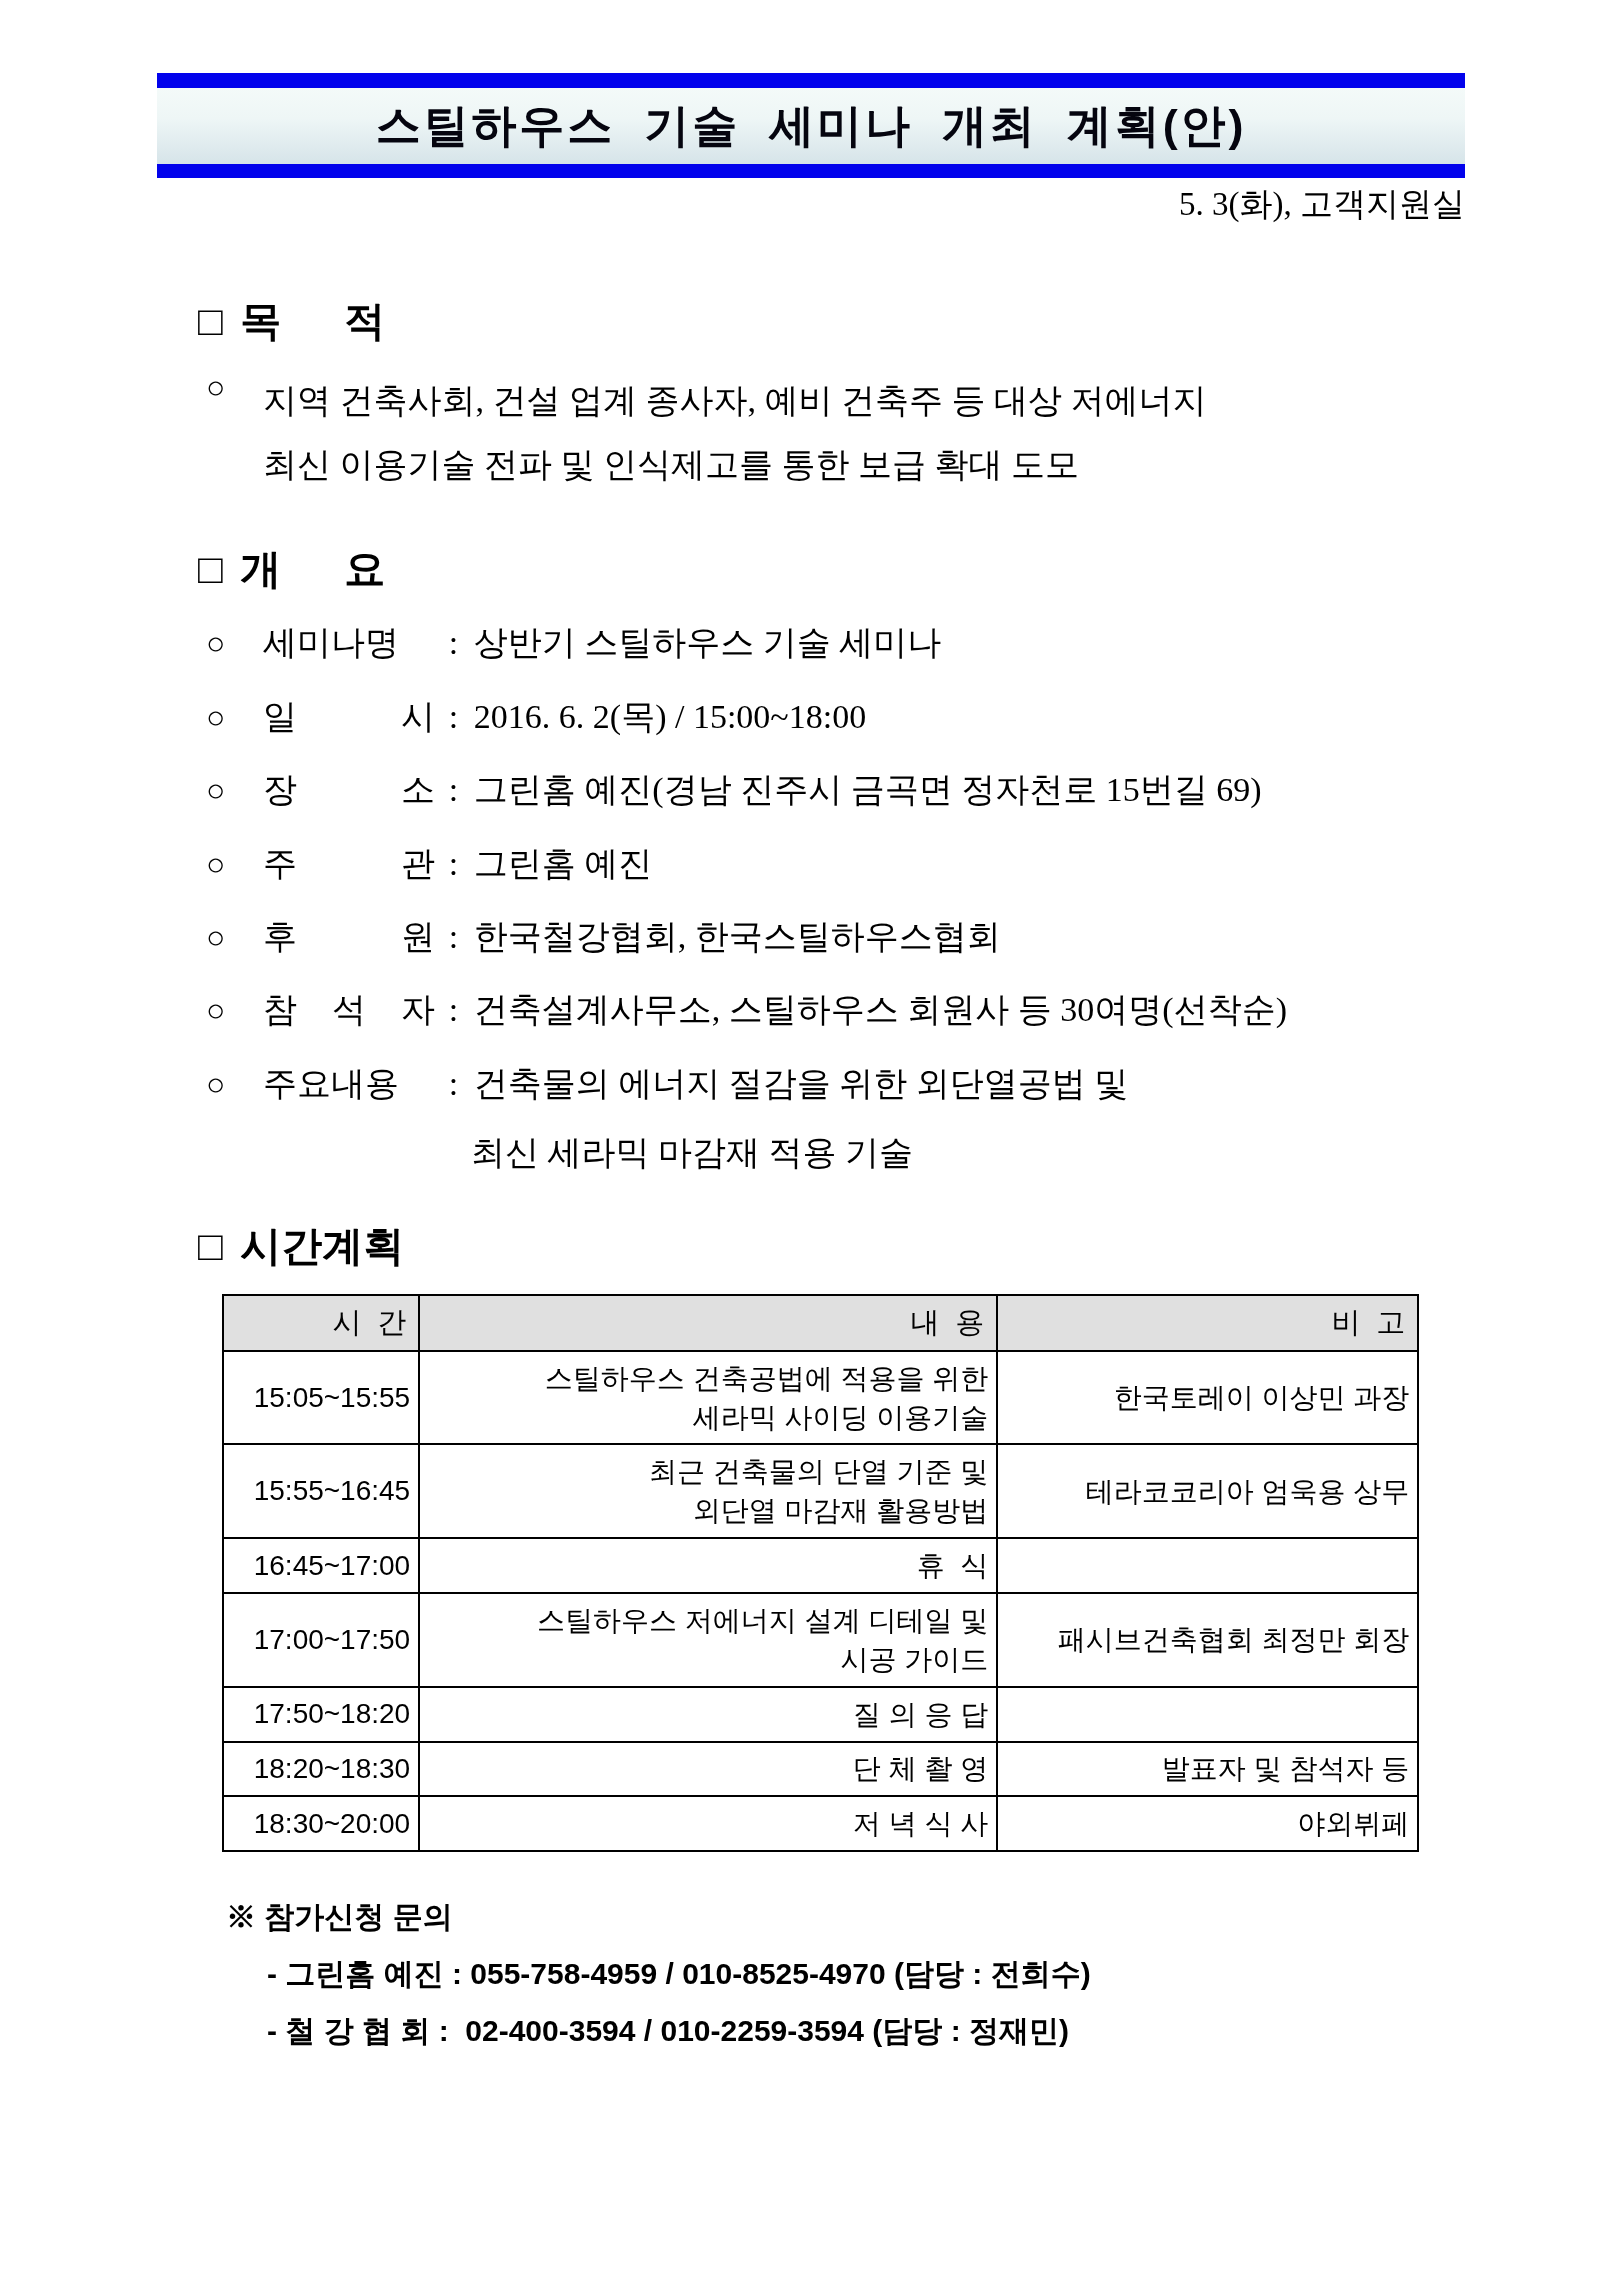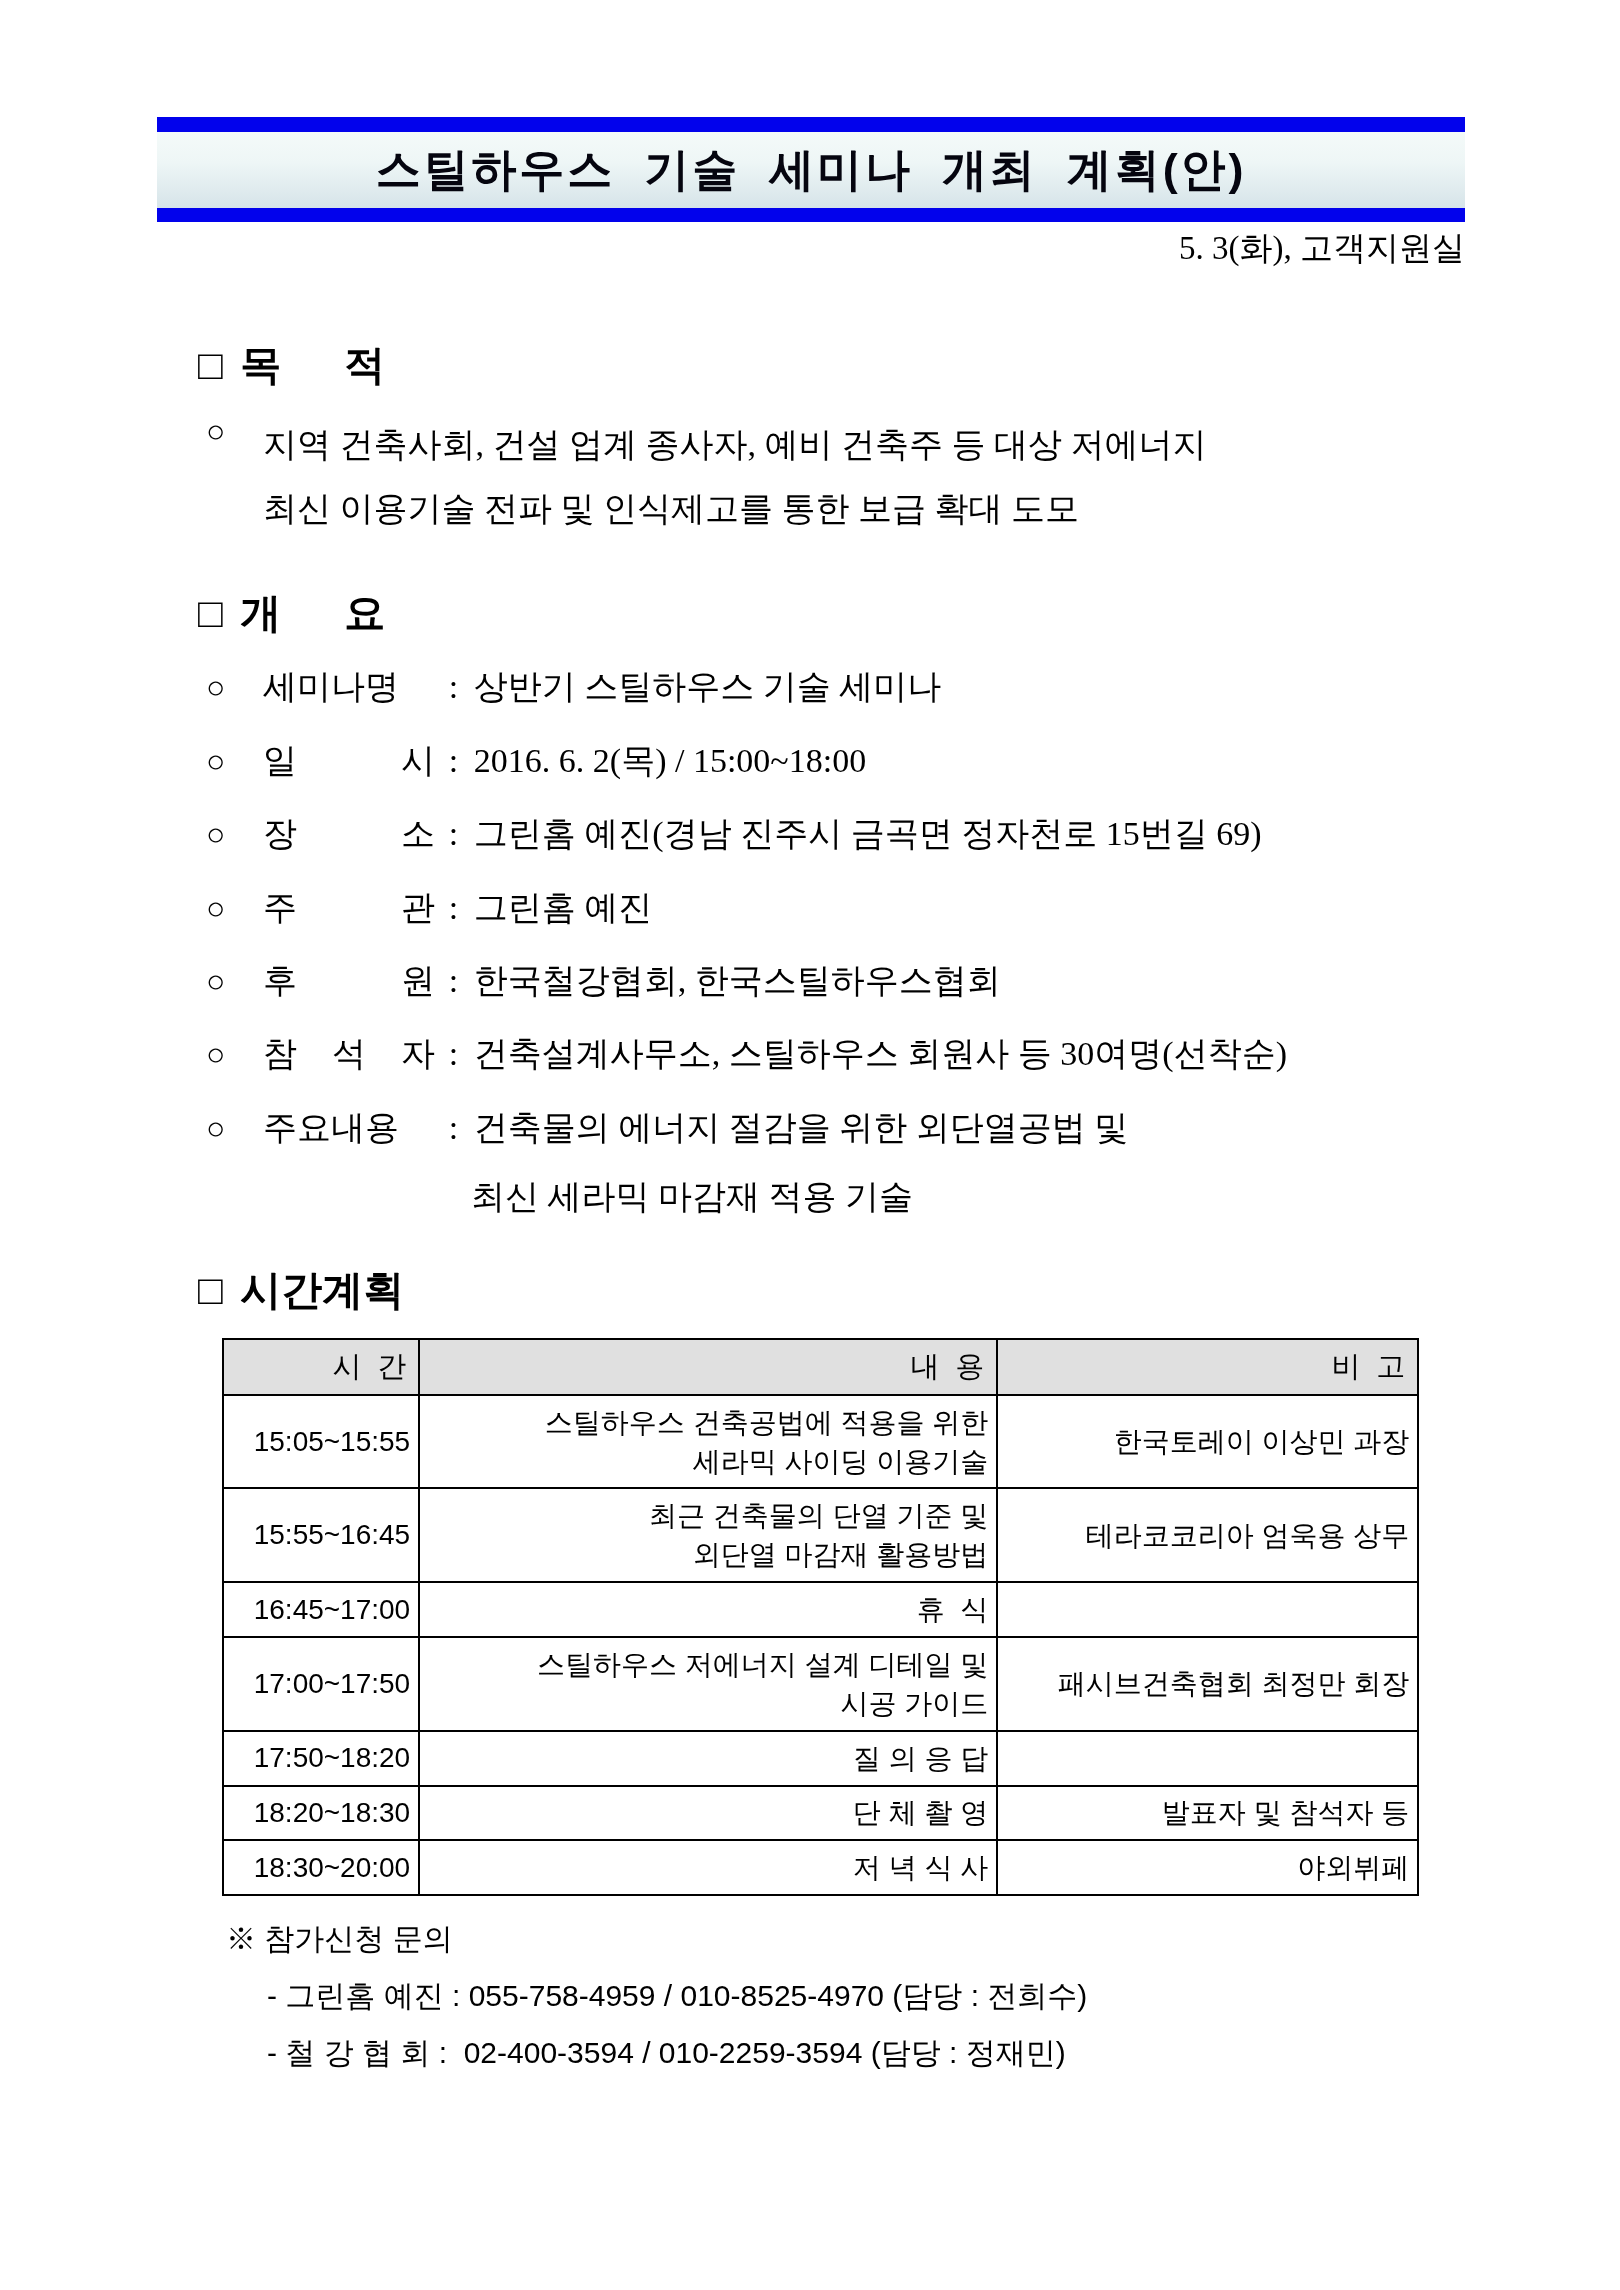--- a/index.html
+++ b/index.html
@@ -6,21 +6,21 @@
   html,body { background:#ffffff; }
   body {
     width:1620px; height:2291px;
     font-family:"Liberation Serif", serif;
     color:#000;
     position:relative;
   }
   .content { width:1308px; margin-left:157px; }
 
   
-  .banner { margin-top:117px; width:1308px; }
+  .banner { margin-top:73px; width:1308px; }
   .banner-bar { height:14.7px; background:#0202ec; }
   .banner-mid {
     height:76px;
     background:linear-gradient(180deg,#f4faf9 0%, #eef6f6 40%, #d6e4e9 100%);
     display:flex; align-items:center; justify-content:center;
   }
   .banner-title {
     font-family:"Liberation Sans", sans-serif;
     font-weight:bold; font-size:45px; color:#05050f;
     letter-spacing:2.9px; word-spacing:13.7px; white-space:pre-wrap;
@@ -78,21 +78,21 @@
     letter-spacing:3.9px; height:53px;
   }
   .col-time { width:196px; }
   .col-content { width:578px; }
   .col-note { width:421px; }
   td.cell-content, td.cell-note { line-height:39px; }
   td.cell-time { font-size:28px; }
   tr.single td { height:53px; }
 
   
-  .footer { margin-top:23px; font-family:"Liberation Sans", sans-serif; font-weight:normal; }
+  .footer { margin-top:45px; font-family:"Liberation Sans", sans-serif; font-weight:bold; }
   .footer-title { margin-left:69px; font-size:30px; white-space:pre-wrap; }
   .footer-contact { margin-left:110px; margin-top:15.7px; font-size:30px; white-space:pre-wrap; }
 </style>
 </head>
 <body>
 
 <div class="content">
 
   <div class="banner">
     <div class="banner-bar"></div>

